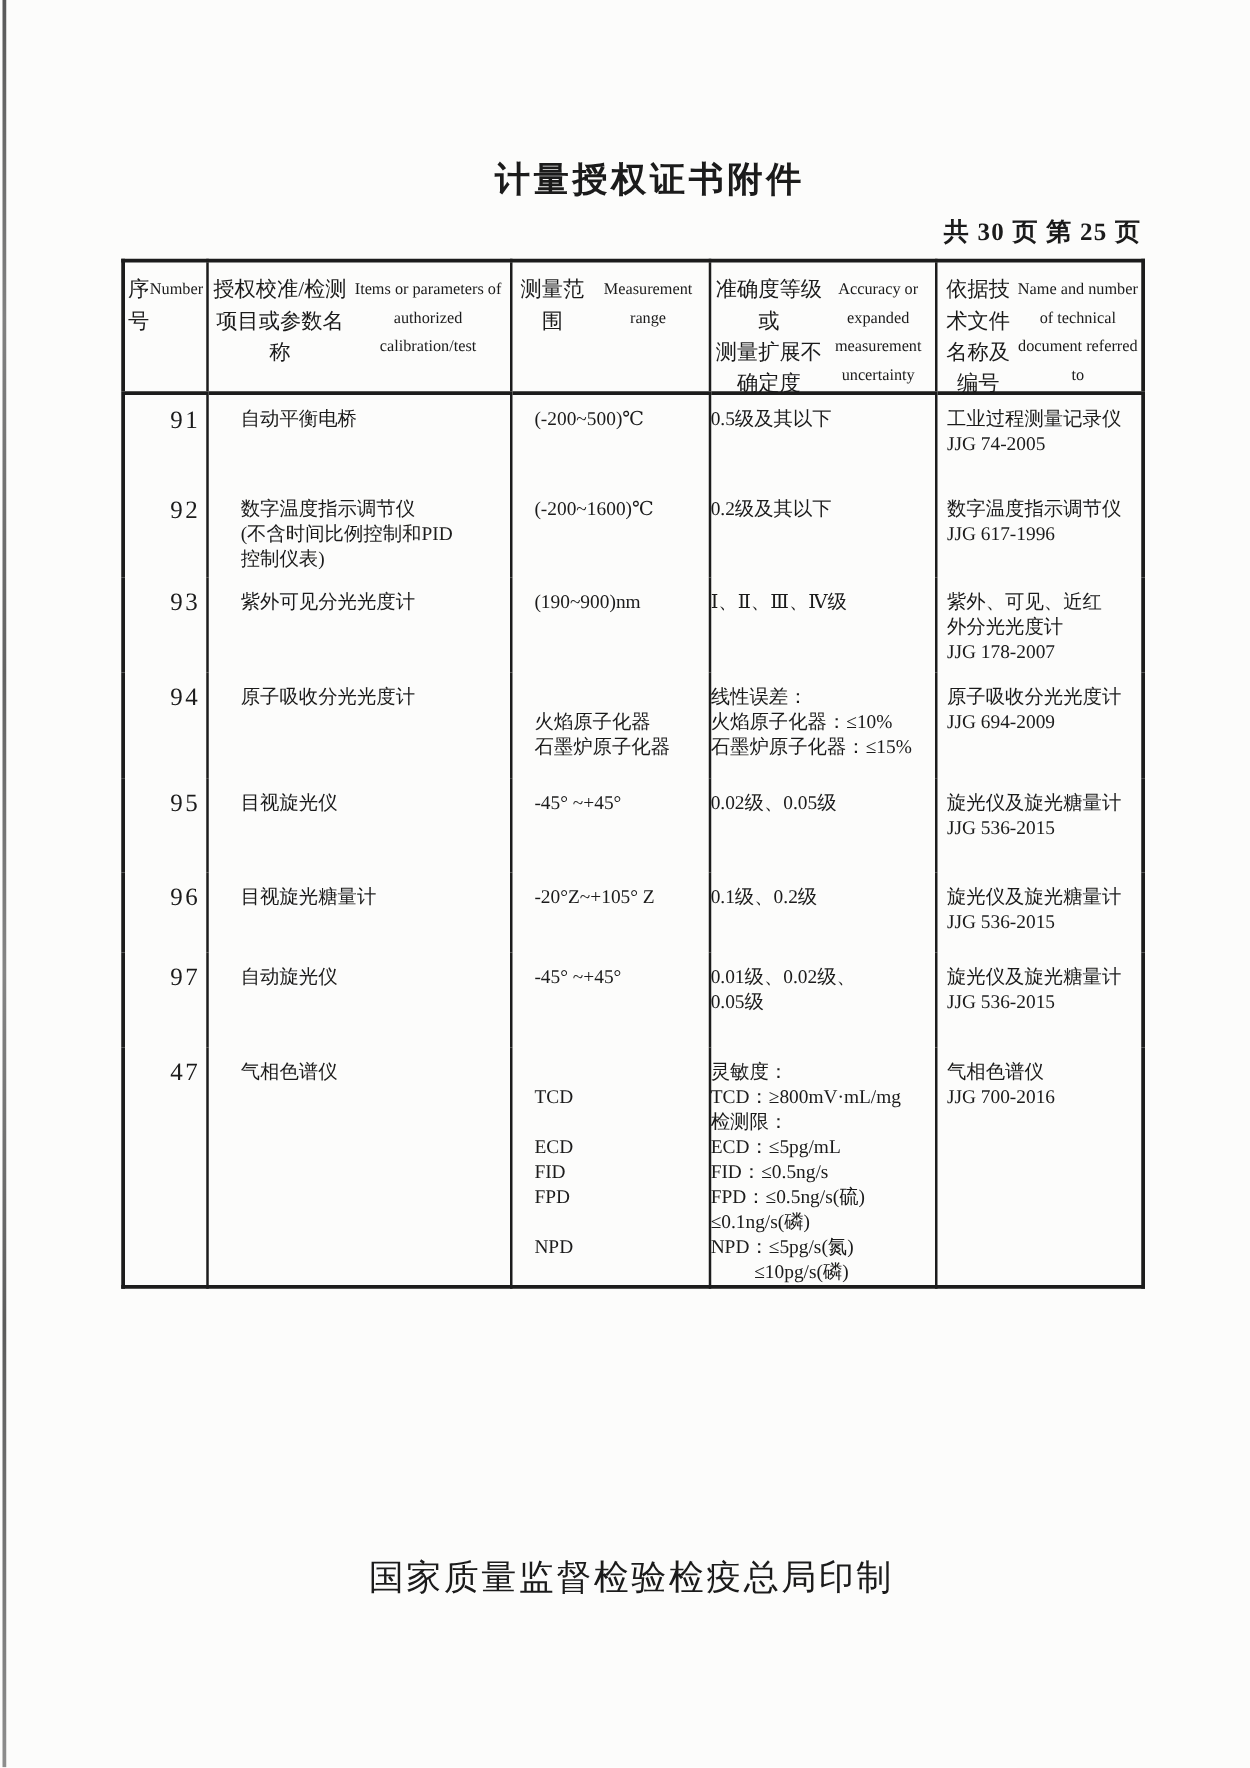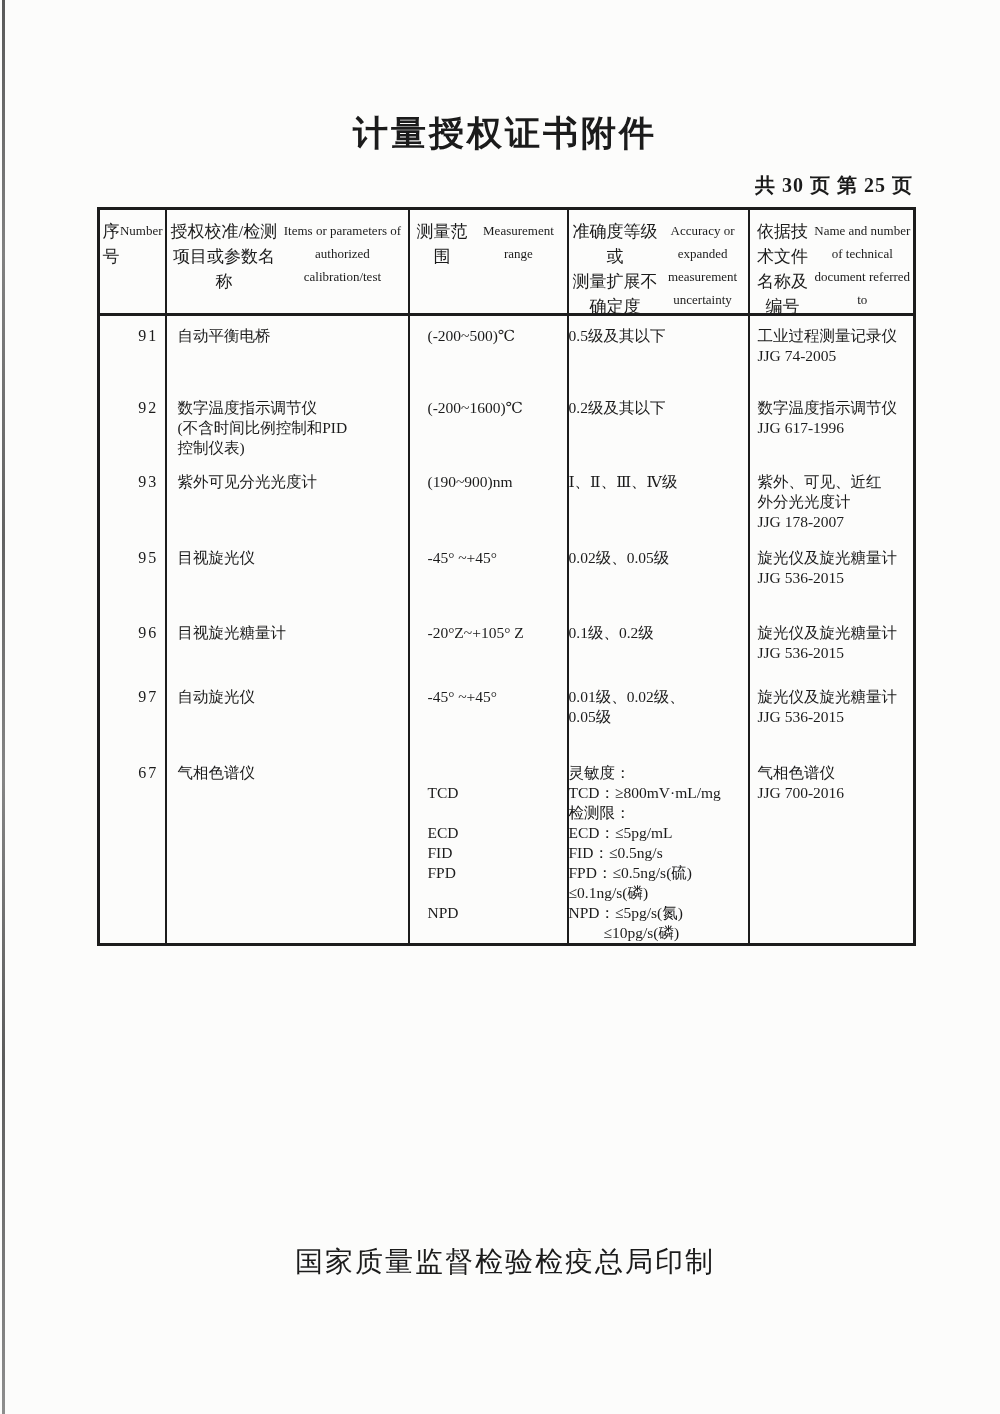--- a/index.html
+++ b/index.html
@@ -11,22 +11,22 @@
     font-family:"Liberation Serif","DejaVu Serif",serif;
     overflow:hidden;
   }
   .scan-edge {
     position:absolute; left:2px; top:0; width:3px; height:1414px;
     background:linear-gradient(180deg,#3c3c3c 0%,#6b6b6b 18%,#474747 38%,#707070 55%,#3f3f3f 75%,#7a7a7a 100%);
     opacity:.85;
   }
   .title {
     position:absolute; top:110px; left:97px; width:816px;
-    margin:0; text-align:center;
-    font-size:35px; font-weight:700; letter-spacing:3px;
+    margin:15px; text-align:center;
+    font-size:28px; font-weight:700; letter-spacing:3px;
   }
   .page-info {
     position:absolute; top:172px; right:87px;
     font-size:20px; font-weight:600; letter-spacing:1px;
   }
   table.cert-table {
     position:absolute; left:97px; top:207px; width:816px;
     border-collapse:collapse; table-layout:fixed;
     border:3px solid #1c1c1c;
   }
@@ -43,22 +43,22 @@
   .hz  { font-size:17px;   line-height:25px; white-space:pre-line; }
   .hen { font-size:13px; line-height:23px; white-space:pre-line; }
   .cert-table td {
     border-left:2px solid #1c1c1c; border-right:2px solid #1c1c1c;
     border-top:none; border-bottom:none;
     vertical-align:top;
     padding:10px 3px 0 0;
     font-size:15.5px; line-height:20px;
     white-space:pre-wrap;
   }
-  td.c-num   { text-align:center; font-size:16px; letter-spacing:2px;padding-left:35px; }
-  td.c-item  { padding-left:11px; }
+  td.c-num   { text-align:center; font-size:20px; letter-spacing:2px;padding-left:35px; }
+  td.c-item  { padding-left:26px; }
   td.c-range { padding-left:18px; }
   td.c-acc   { }
   td.c-doc   { padding-left:8px;margin-left:34px;  }
   .footer {
     position:absolute; top:1243px; left:97px; width:816px;
     text-align:center; font-size:28px; letter-spacing:2px;
   }
 </style>
 </head>
 <body>
@@ -138,20 +138,32 @@
       </tr>
       <tr style="height:76px">
         <td class="c-num">93</td>
         <td class="c-item">紫外可见分光光度计</td>
         <td class="c-range">(190~900)nm</td>
         <td class="c-acc">Ⅰ、Ⅱ、Ⅲ、Ⅳ级</td>
         <td class="c-doc">紫外、可见、近红
 外分光光度计
 JJG 178-2007</td>
       </tr>
+      <tr style="height:85px">
+        <td class="c-num">94</td>
+        <td class="c-item">原子吸收分光光度计</td>
+        <td class="c-range">
+火焰原子化器
+石墨炉原子化器</td>
+        <td class="c-acc">线性误差：
+火焰原子化器：≤10%
+石墨炉原子化器：≤15%</td>
+        <td class="c-doc">原子吸收分光光度计
+JJG 694-2009</td>
+      </tr>
       <tr style="height:75px">
         <td class="c-num">95</td>
         <td class="c-item">目视旋光仪</td>
         <td class="c-range">-45° ~+45°</td>
         <td class="c-acc">0.02级、0.05级</td>
         <td class="c-doc">旋光仪及旋光糖量计
 JJG 536-2015</td>
       </tr>
       <tr style="height:64px">
         <td class="c-num">96</td>
@@ -164,21 +176,21 @@
       <tr style="height:76px">
         <td class="c-num">97</td>
         <td class="c-item">自动旋光仪</td>
         <td class="c-range">-45° ~+45°</td>
         <td class="c-acc">0.01级、0.02级、
 0.05级</td>
         <td class="c-doc">旋光仪及旋光糖量计
 JJG 536-2015</td>
       </tr>
       <tr style="height:192px">
-        <td class="c-num">67</td>
+        <td class="c-num">47</td>
         <td class="c-item">气相色谱仪</td>
         <td class="c-range">
 TCD
 
 ECD
 FID
 FPD
 
 NPD</td>
         <td class="c-acc">灵敏度：

